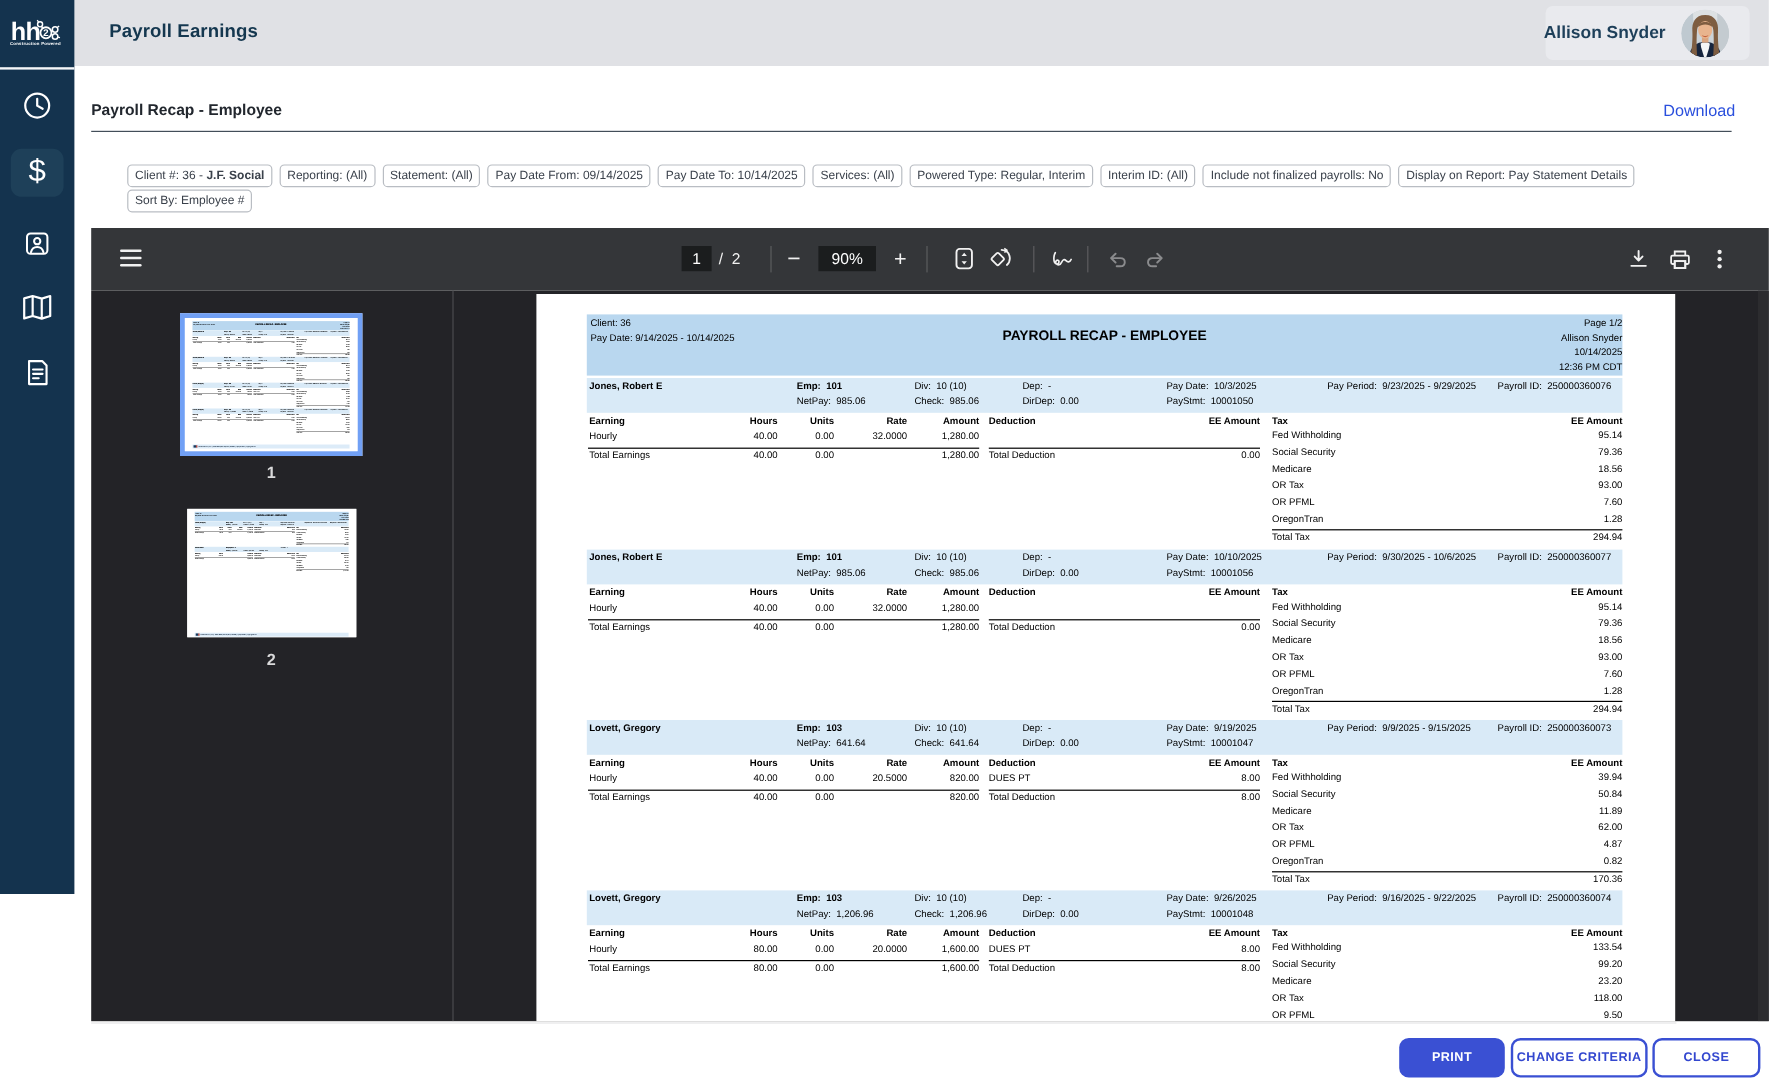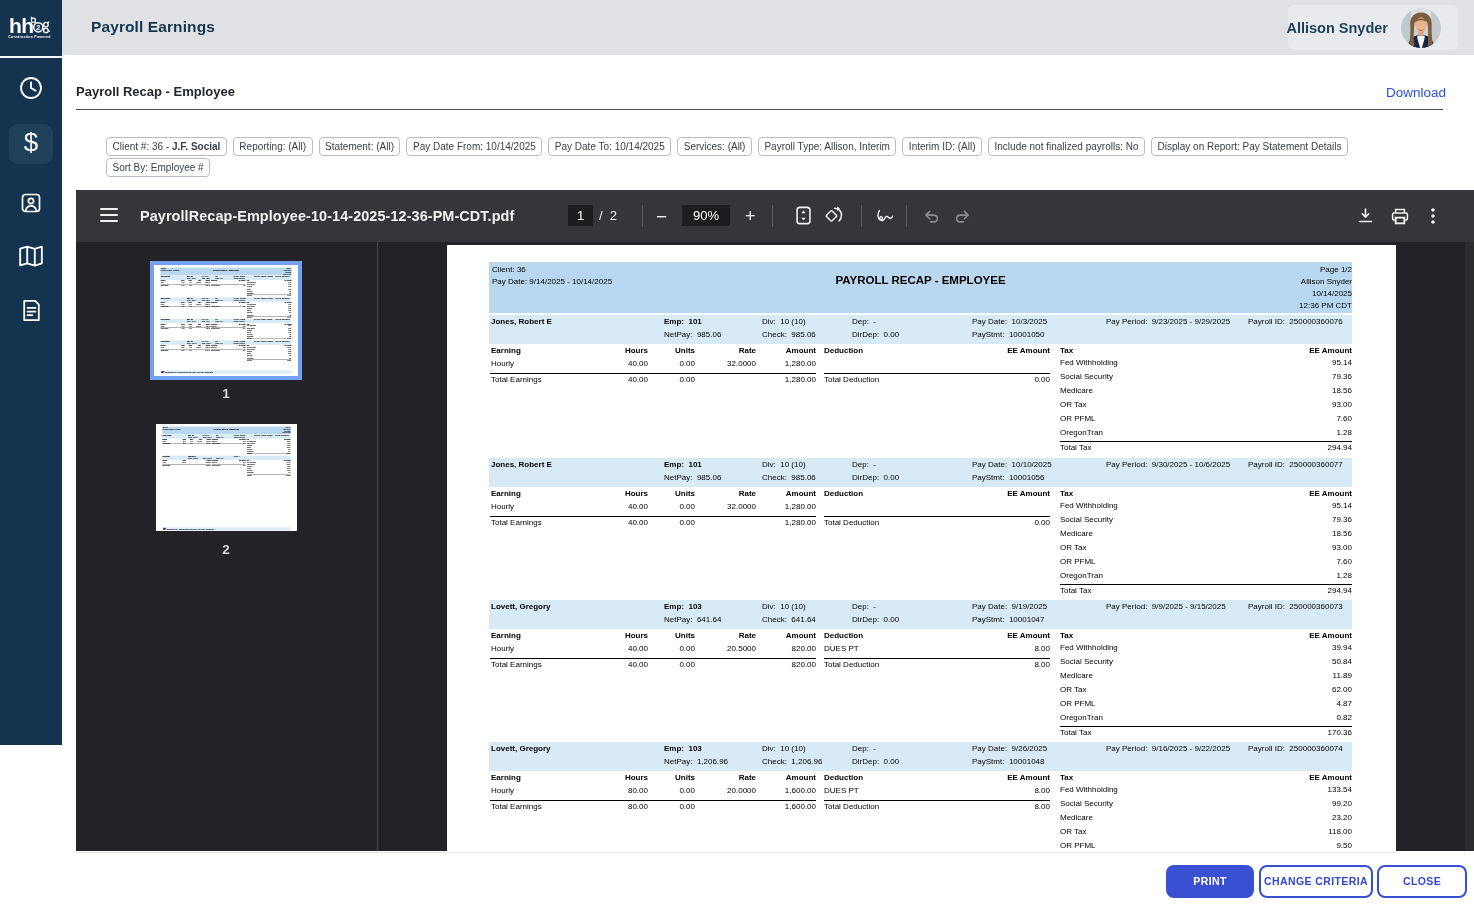--- a/index.html
+++ b/index.html
@@ -109,39 +109,38 @@
       </svg></div>
 </div>
 
 <div id="rtitle">Payroll Recap - Employee</div>
 <div id="download">Download</div>
 <div id="hr1"></div>
 <div id="chips1">
     <div class="chip">Client #: 36 - <b>J.F. Social</b></div>
 <div class="chip">Reporting: (All)</div>
 <div class="chip">Statement: (All)</div>
-<div class="chip">Pay Date From: 10/14/2025</div>
+<div class="chip">Pay Date From: 09/14/2025</div>
 <div class="chip">Pay Date To: 10/14/2025</div>
 <div class="chip">Services: (All)</div>
-<div class="chip">Payroll Type: Allison, Interim</div>
+<div class="chip">Powered Type: Regular, Interim</div>
 <div class="chip">Interim ID: (All)</div>
 <div class="chip">Include not finalized payrolls: No</div>
 <div class="chip">Display on Report: Pay Statement Details</div>
   </div>
 <div id="chips2">
     <div class="chip">Sort By: Employee #</div>
   </div>
 
 <div id="toolbar">
   <div id="burger" class="tb">
       <div></div>
       <div></div>
       <div></div>
     </div>
-  <div id="fname" class="tb">PayrollRecap-Employee-10-14-2025-12-36-PM-CDT.pdf</div>
   <div class="tbbox" style="left:492px;width:25px;">1</div>
   <div class="tb" style="left:523px;top:18px;font-size:13px;">/&nbsp;&nbsp;2</div>
   <div class="tbsep" style="left:566px;"></div>
   <div class="tb" style="left:580px;top:16px;font-size:19px;font-weight:400;">−</div>
   <div class="tbbox" style="left:606px;width:48px;">90%</div>
   <div class="tb" style="left:669px;top:16px;font-size:18px;font-weight:400;">+</div>
   <div class="tbsep" style="left:696px;"></div>
   <div class="tb" style="left:719px;top:16px;"><svg width="17" height="19" viewBox="0 0 16 18" fill="none" stroke="#f1f1f1" stroke-width="1.5">
         <rect x="1.9" y="1.3" width="12.2" height="15.4" rx="2.6"></rect>
         <path d="M8 4.3 5.9 6.9h4.2zM8 13.7 5.9 11.1h4.2z" fill="#f1f1f1" stroke="none"></path>

